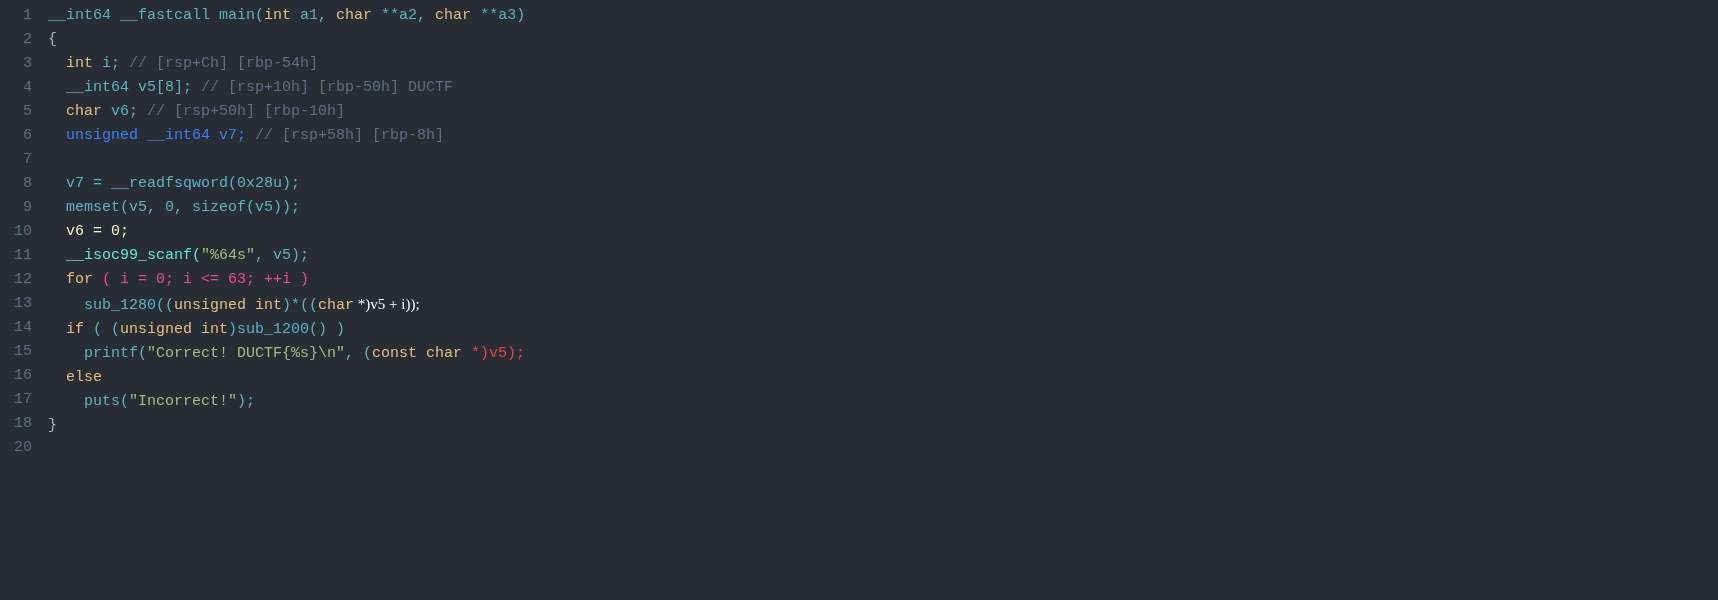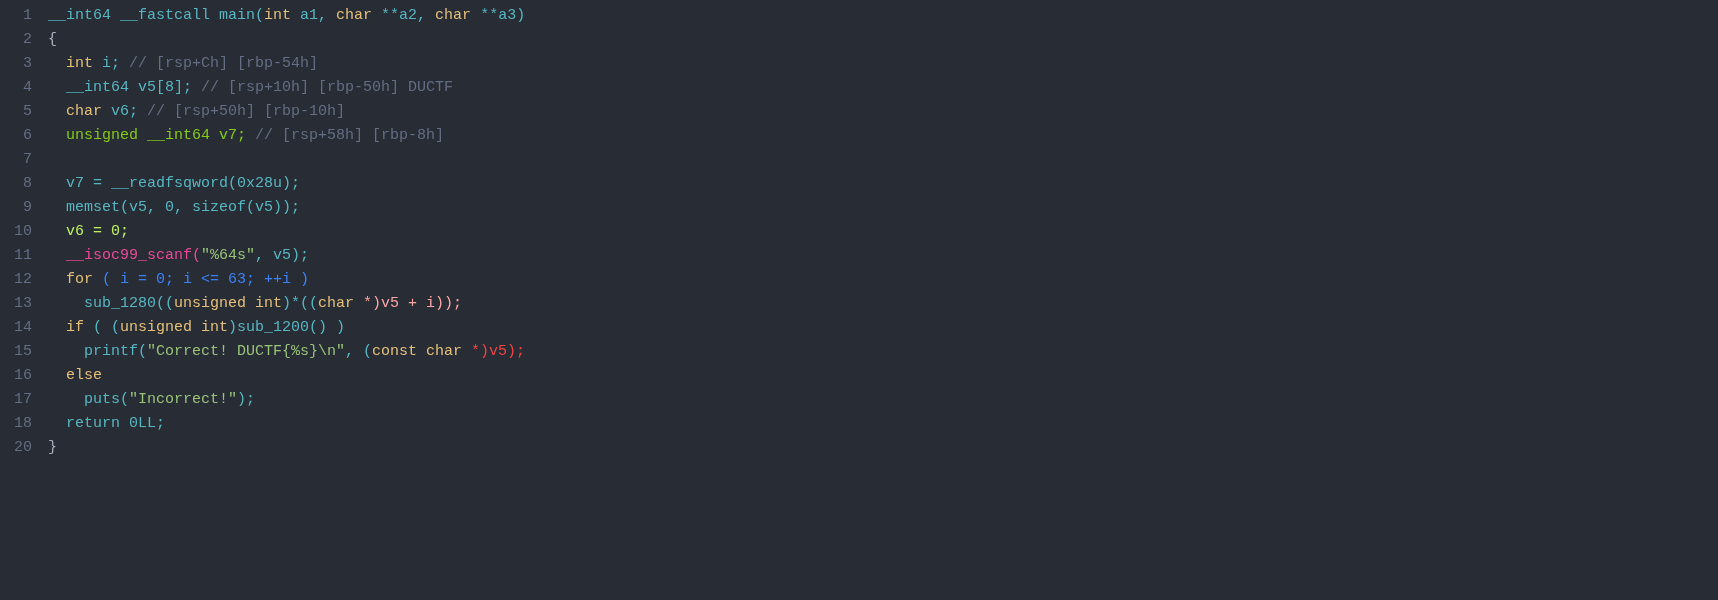--- a/index.html
+++ b/index.html
@@ -78,28 +78,27 @@
       <div class="line-number">17</div>
       <div class="line-number">18</div>
       <div class="line-number">20</div>
     </div>
   <div class="code-lines">
   <div class="code-line"><span style="color: rgb(86, 182, 194);">__int64 __fastcall main(</span><span style="color: rgb(229, 192, 123);">int</span><span style="color: rgb(86, 182, 194);"> a1, </span><span style="color: rgb(229, 192, 123);">char</span><span style="color: rgb(86, 182, 194);"> **a2, </span><span style="color: rgb(229, 192, 123);">char</span><span style="color: rgb(86, 182, 194);"> **a3)</span></div>
       <div class="code-line"><span style="color: rgb(171, 178, 191);">{</span></div>
       <div class="code-line"><span style="color: rgb(171, 178, 191);">  </span><span style="color: rgb(229, 192, 123);">int</span><span style="color: rgb(86, 182, 194);"> i; </span><span style="color: rgb(99, 109, 131);">// [rsp+Ch] [rbp-54h]</span></div>
       <div class="code-line"><span style="color: rgb(86, 182, 194);">  __int64 v5[8]; </span><span style="color: rgb(99, 109, 131);">// [rsp+10h] [rbp-50h] DUCTF</span></div>
       <div class="code-line"><span style="color: rgb(171, 178, 191);">  </span><span style="color: rgb(229, 192, 123);">char</span><span style="color: rgb(86, 182, 194);"> v6; </span><span style="color: rgb(99, 109, 131);">// [rsp+50h] [rbp-10h]</span></div>
-      <div class="code-line"><span style="color: #84cc16;">  unsigned __int64 v7; </span><span style="color: rgb(99, 109, 131);">// [rsp+58h] [rbp-8h]</span></div>
+      <div class="code-line"><span style="color: #3b82f6;">  unsigned __int64 v7; </span><span style="color: rgb(99, 109, 131);">// [rsp+58h] [rbp-8h]</span></div>
       <div class="code-line">&nbsp;</div>
       <div class="code-line"><span style="color: rgb(86, 182, 194);">  v7 = __readfsqword(0x28u);</span></div>
       <div class="code-line"><span style="color: rgb(86, 182, 194);">  memset(v5, 0, sizeof(v5));</span></div>
-      <div class="code-line"><span style="color: #bef264;">  v6 = 0;</span></div>
-      <div class="code-line"><span style="color: #ec4899;">  __isoc99_scanf(</span><span style="color: rgb(152, 195, 121);">"%64s"</span><span style="color: rgb(86, 182, 194);">, v5);</span></div>
-      <div class="code-line"><span style="color: rgb(171, 178, 191);">  </span><span style="color: rgb(229, 192, 123);">for</span><span style="color: #3b82f6; text-align: right;"> ( i = 0; i &lt;= 63; ++i )</span></div>
-      <div class="code-line"><span style="color: rgb(86, 182, 194);">    sub_1280((</span><span style="color: rgb(229, 192, 123);">unsigned int</span><span style="color: rgb(86, 182, 194);">)*((</span><span style="color: rgb(229, 192, 123);">char</span><span style="color: #fca5a5;"> *)v5 + i));</span></div>
+      <div class="code-line"><span style="color: #fef9c3;">  v6 = 0;</span></div>
+      <div class="code-line"><span style="color: #5eead4;">  __isoc99_scanf(</span><span style="color: rgb(152, 195, 121);">"%64s"</span><span style="color: rgb(86, 182, 194);">, v5);</span></div>
+      <div class="code-line"><span style="color: rgb(171, 178, 191);">  </span><span style="color: rgb(229, 192, 123);">for</span><span style="color: #ec4899; text-align: right;"> ( i = 0; i &lt;= 63; ++i )</span></div>
+      <div class="code-line"><span style="color: rgb(86, 182, 194);">    sub_1280((</span><span style="color: rgb(229, 192, 123);">unsigned int</span><span style="color: rgb(86, 182, 194);">)*((</span><span style="color: rgb(229, 192, 123);">char</span><span style="color: #ffffff; font-family: Liberation Serif, serif;"> *)v5 + i));</span></div>
       <div class="code-line"><span style="color: rgb(171, 178, 191);">  </span><span style="color: rgb(229, 192, 123);">if</span><span style="color: rgb(86, 182, 194);"> ( (</span><span style="color: rgb(229, 192, 123);">unsigned int</span><span style="color: rgb(86, 182, 194); text-align: center;">)sub_1200() )</span></div>
       <div class="code-line"><span style="color: rgb(86, 182, 194);">    printf(</span><span style="color: rgb(152, 195, 121);">"Correct! DUCTF{%s}\n"</span><span style="color: rgb(86, 182, 194);">, (</span><span style="color: rgb(229, 192, 123);">const char</span><span style="color: #ef4444;"> *)v5);</span></div>
       <div class="code-line"><span style="color: rgb(171, 178, 191);">  </span><span style="color: rgb(229, 192, 123);">else</span></div>
       <div class="code-line"><span style="color: rgb(86, 182, 194);">    puts(</span><span style="color: rgb(152, 195, 121);">"Incorrect!"</span><span style="color: rgb(86, 182, 194);">);</span></div>
-      <div class="code-line"><span style="color: rgb(86, 182, 194);">  return 0LL;</span></div>
       <div class="code-line"><span style="color: rgb(171, 178, 191);">}</span></div>
     </div>
 </div>
 
 </body></html>

